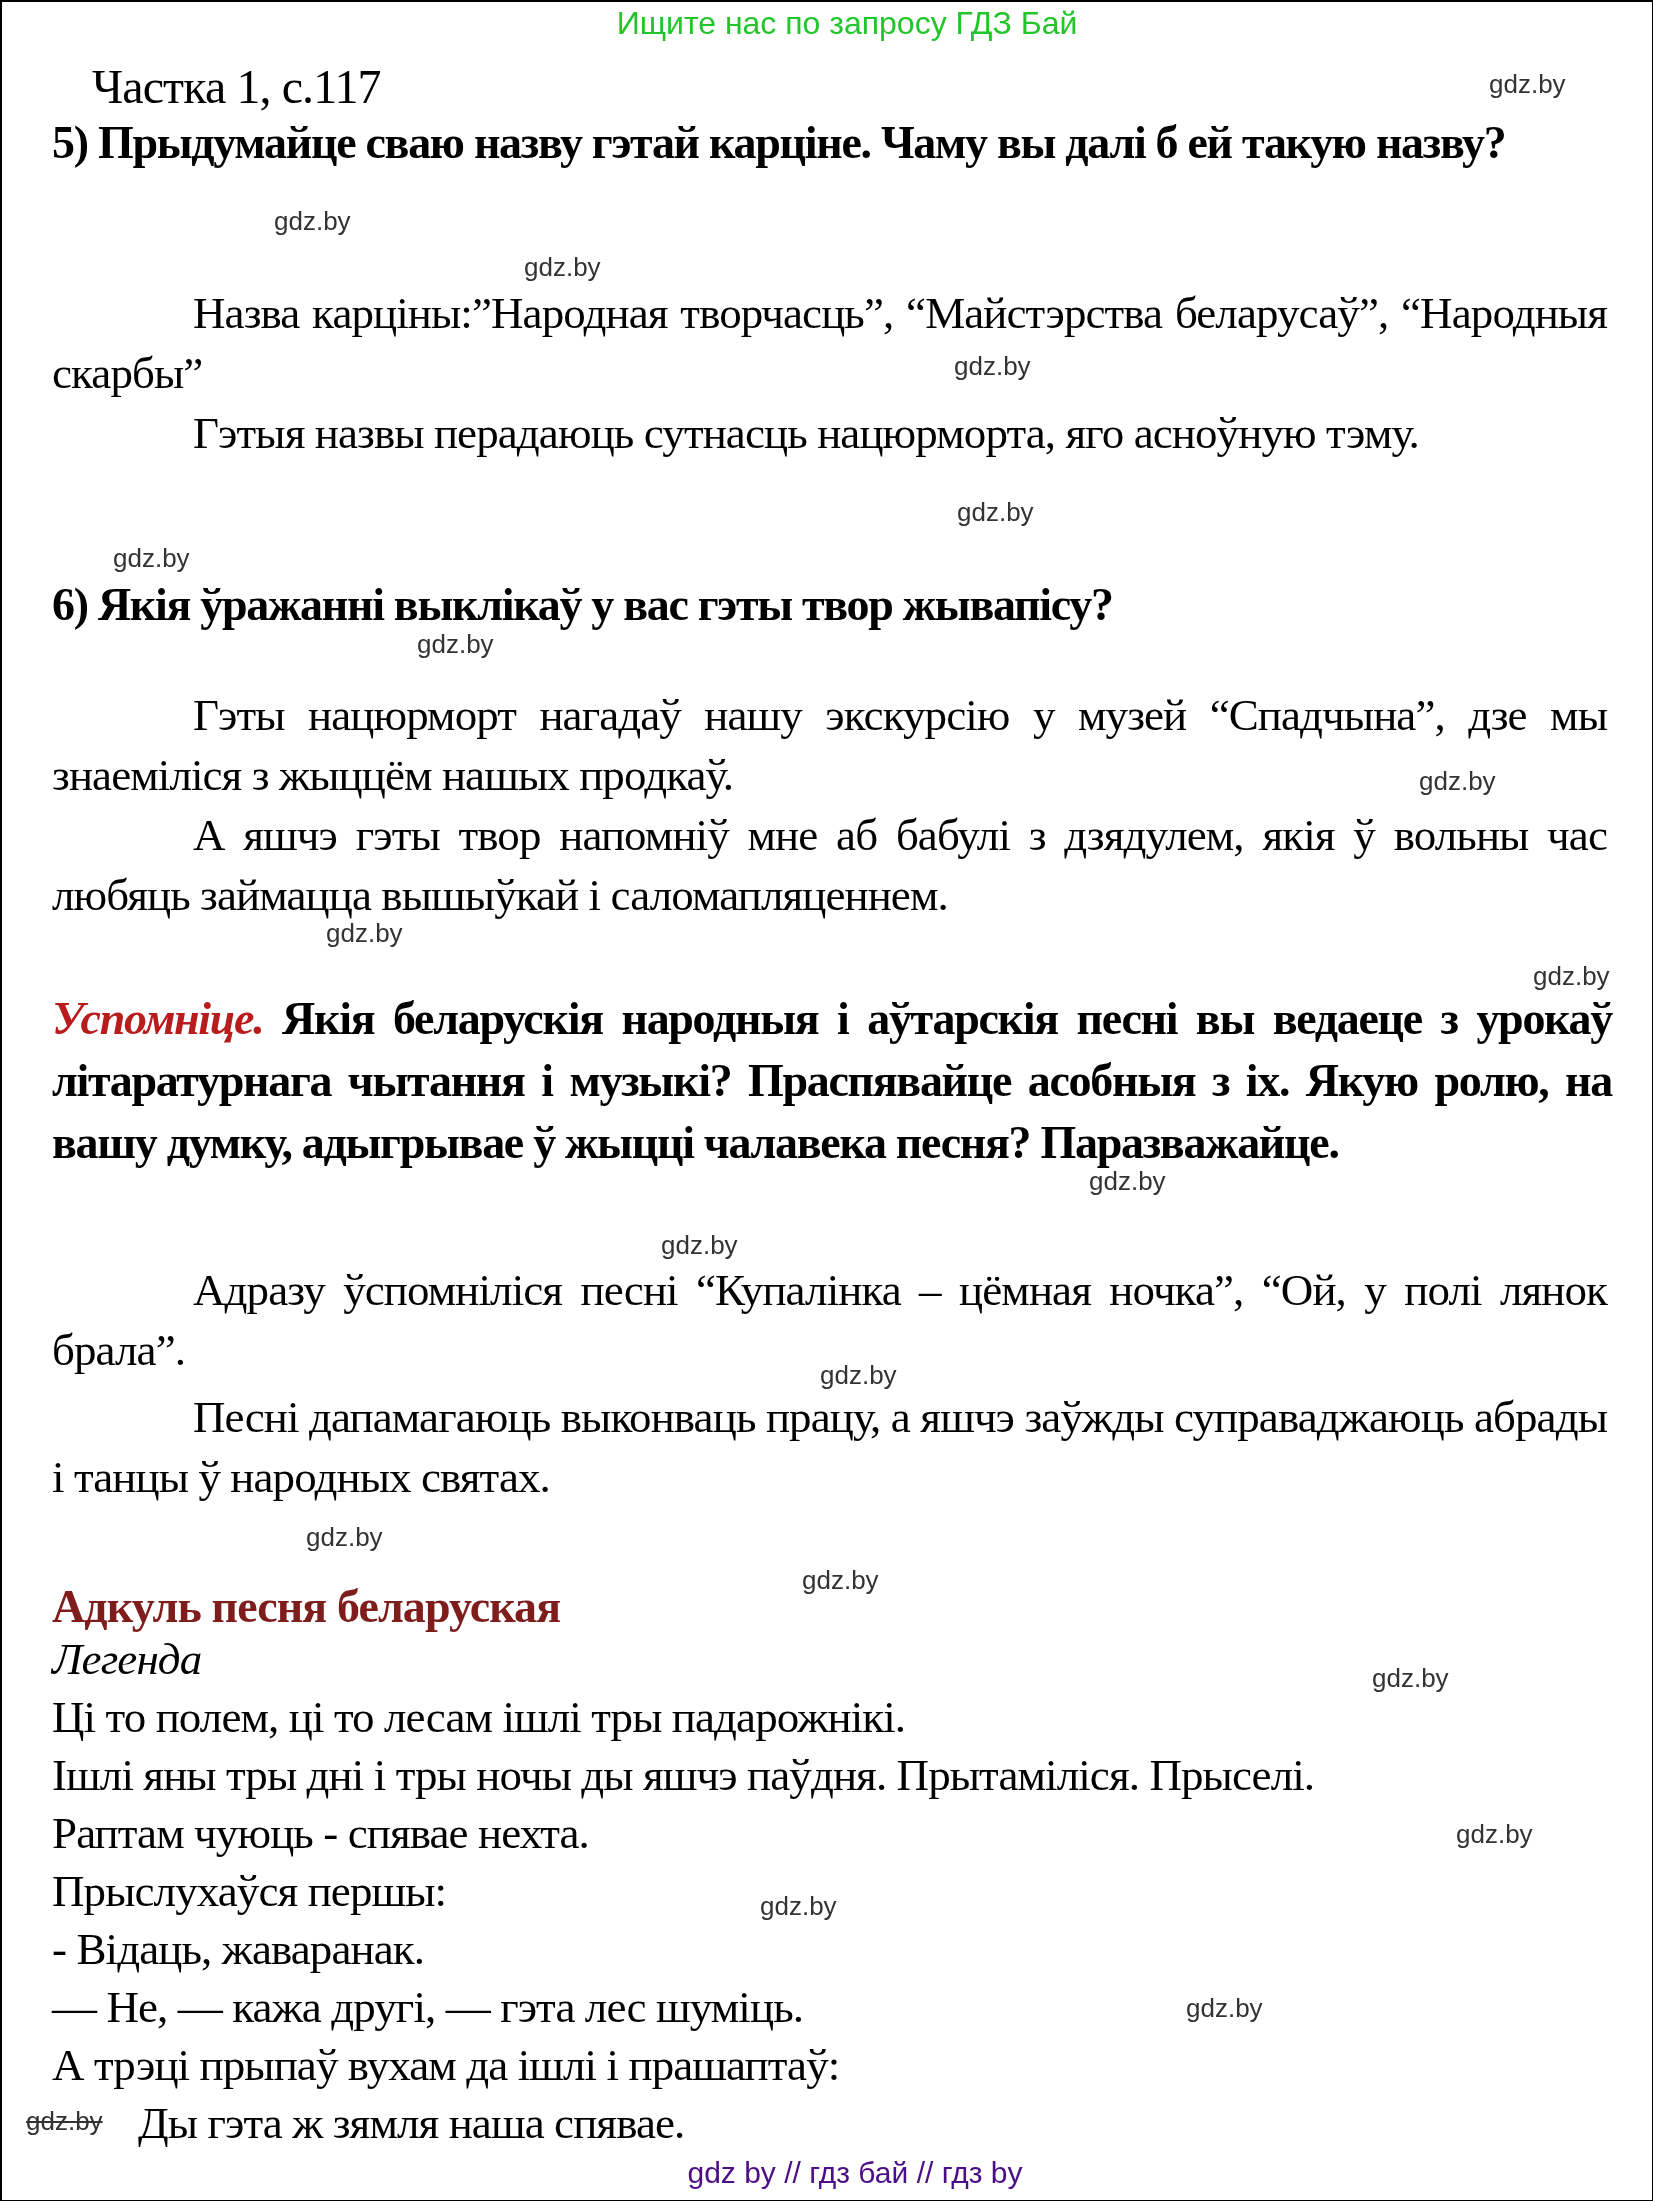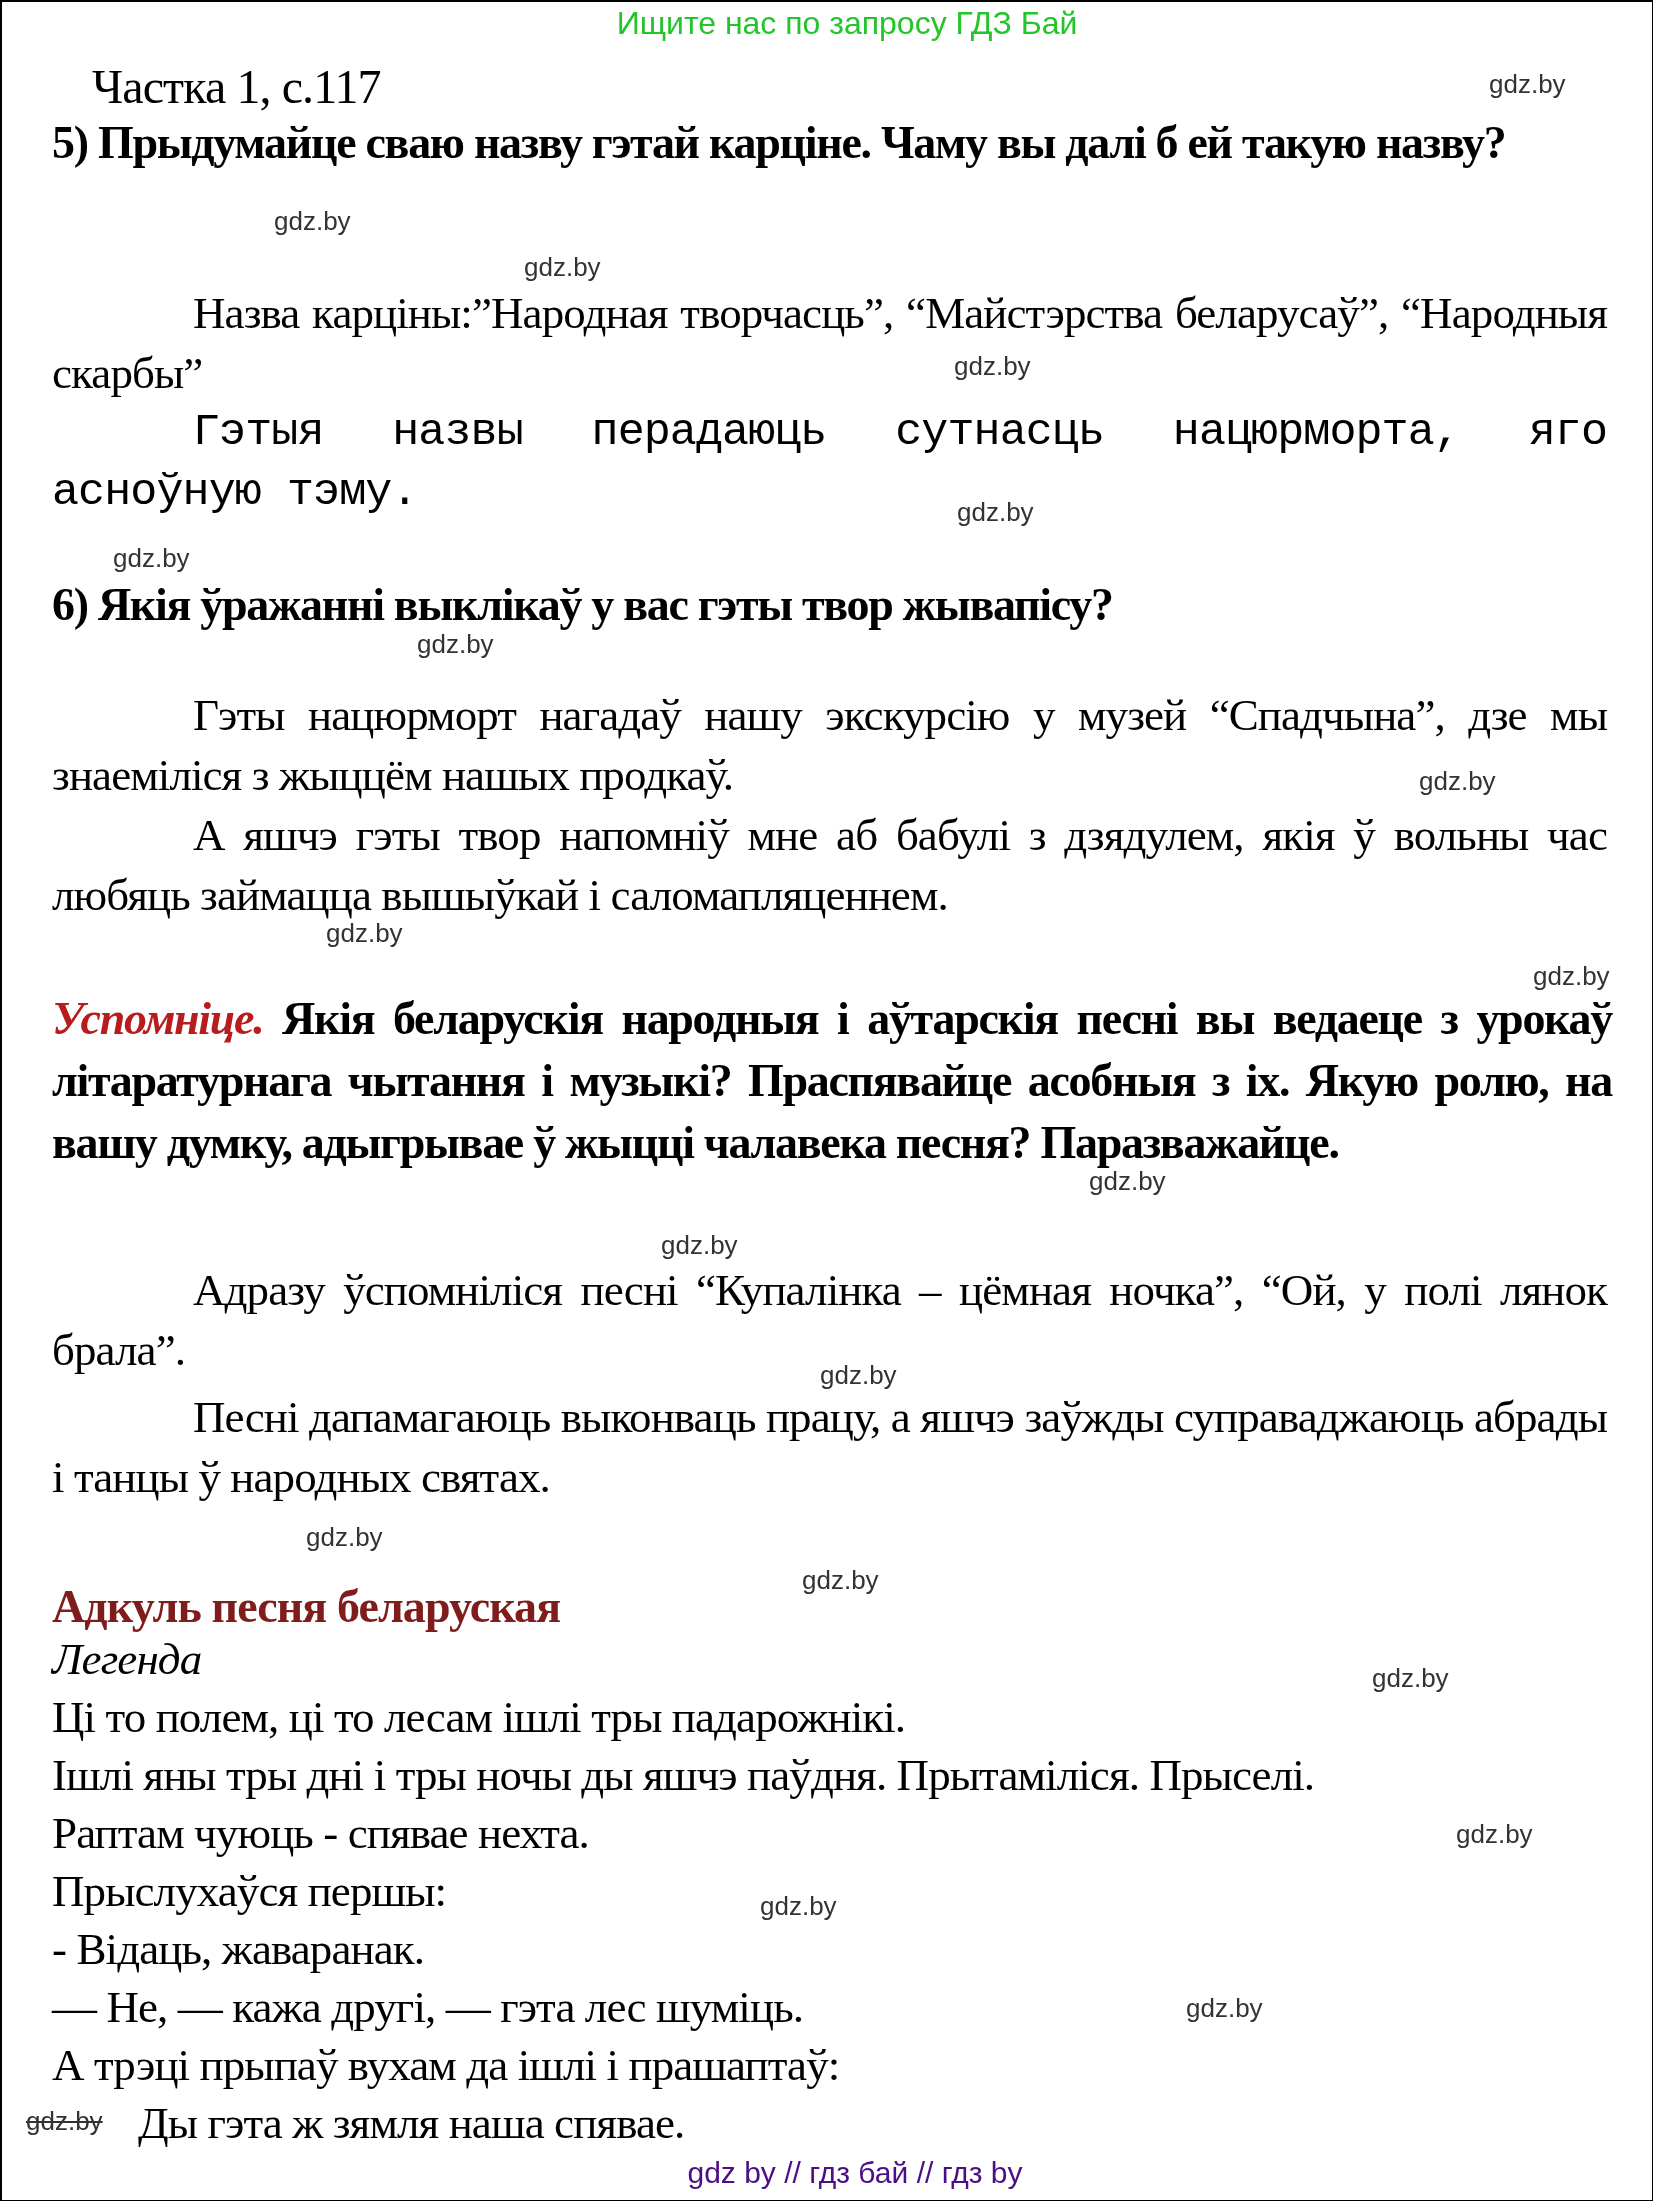--- a/index.html
+++ b/index.html
@@ -40,21 +40,21 @@
   .q6{top:572px;text-align:left;}
   .para{
     left:50px;width:1555px;
     font-size:45px;
     line-height:60px;
     letter-spacing:-0.9px;
     text-align:justify;
     text-indent:141px;
   }
   .p1{top:281px;}
-  .p2{top:401px;font-family:Liberation Mono, monospace;}
+  .p2{top:401px;}
   .p3{top:683px;}
   .p4{top:803px;}
   .p5{top:1258px;}
   .p6{top:1385px;}
   .remember{
     top:986px;left:50px;width:1560px;
     font-size:46px;font-weight:bold;
     line-height:62px;
     letter-spacing:-1.3px;
     text-align:justify;

